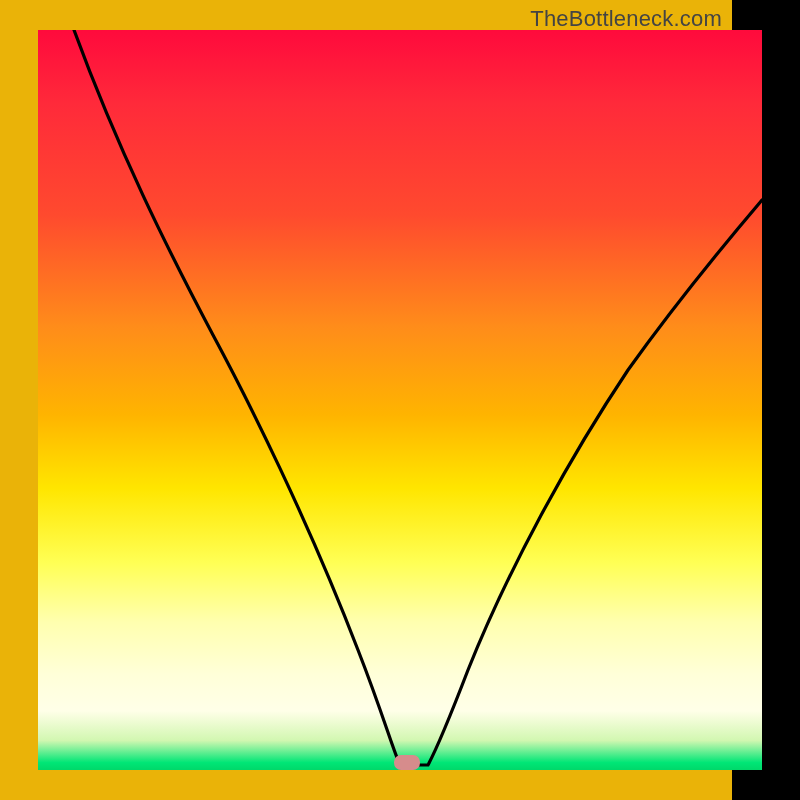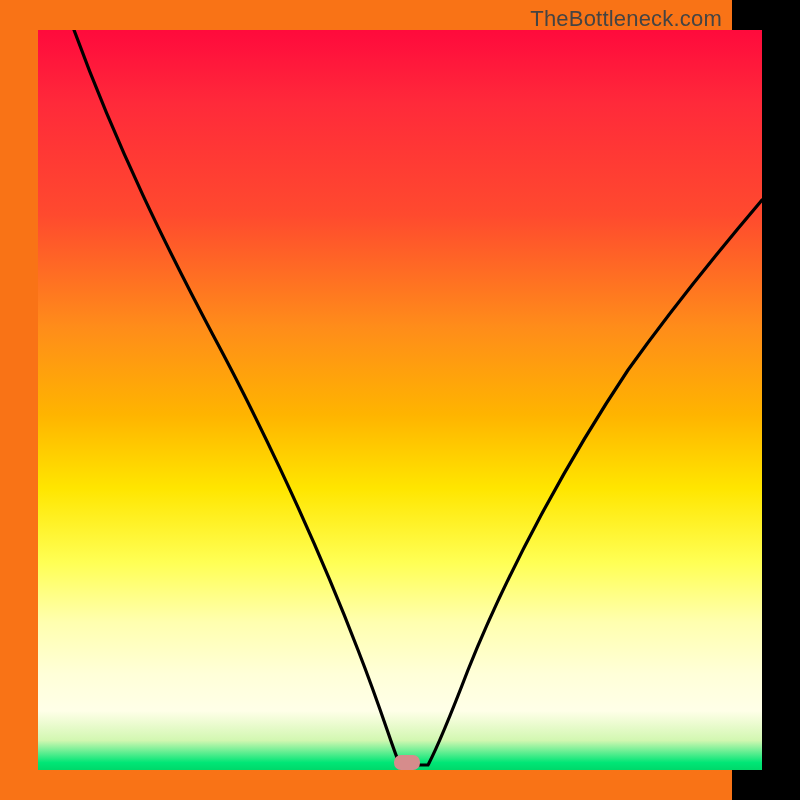--- a/index.html
+++ b/index.html
@@ -8,21 +8,21 @@
     width: 800px;
     height: 800px;
     background: #000;
     font-family: Arial, Helvetica, sans-serif;
     overflow: hidden;
   }
   .outer-frame {
     position: relative;
     width: 732px;
     height: 800px;
-    background: #f97316;
+    background: #eab308;
   }
   .plot-area {
     position: absolute;
     left: 38px;
     top: 30px;
     width: 724px;
     height: 740px;
     background: linear-gradient(to bottom,
       #ff0a3c 0%,
       #ff2a3a 10%,

